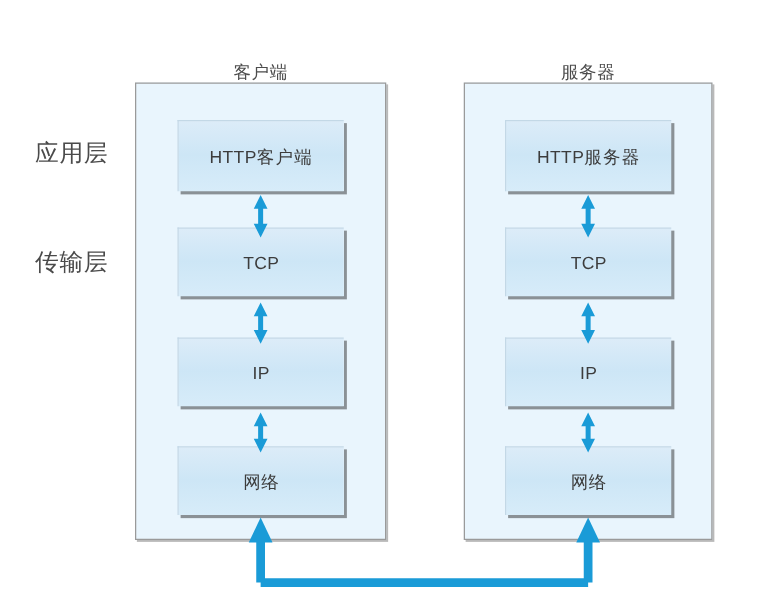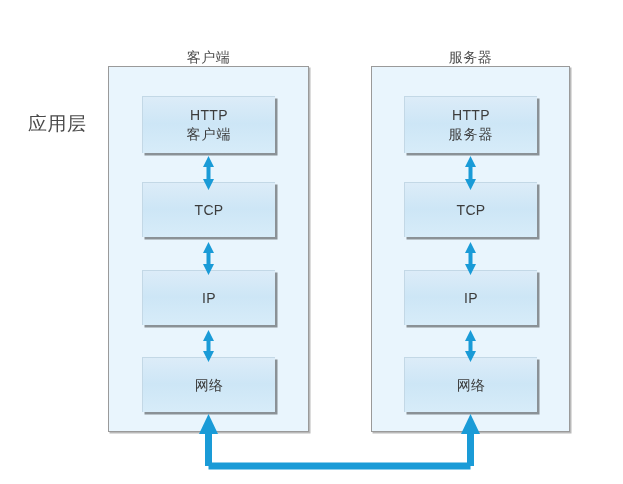--- a/index.html
+++ b/index.html
@@ -69,21 +69,21 @@
   
   .proto-box {
     position: absolute;
     box-sizing: border-box;
     background: linear-gradient(to bottom, #dcecf8 0%, #cde6f6 48%, #d7ecf9 100%);
     border: 1px solid #c3d8e6;
     border-right: none;
     border-bottom: none;
     box-shadow: 2.5px 2.5px 0 0 #8a9196;
     display: flex;
-    flex-direction: column;
+    flex-direction: row;
     align-items: center;
     justify-content: center;
     font-size: 14px;
     line-height: 19px;
     color: #3c3c3c;
     text-align: center;
     letter-spacing: 0.3px;
   }
   .proto-box .line2 { letter-spacing: 1px; }
 
@@ -109,20 +109,21 @@
 </style>
 </head>
 <body>
 
 <div id="diagram">
 
   <div class="col-title" id="title-client">客户端</div>
   <div class="col-title" id="title-server">服务器</div>
 
   <div class="layer-label" id="label-app">应用层</div>
+  <div class="layer-label" id="label-tran">传输层</div>
 
   <div class="host-box" id="host-client"></div>
   <div class="host-box" id="host-server"></div>
 
   <div class="proto-box" id="c-app">
     <span class="line1">HTTP</span>
     <span class="line2">客户端</span>
   </div>
   <div class="proto-box" id="c-tran">
     <span class="line1">TCP</span>

